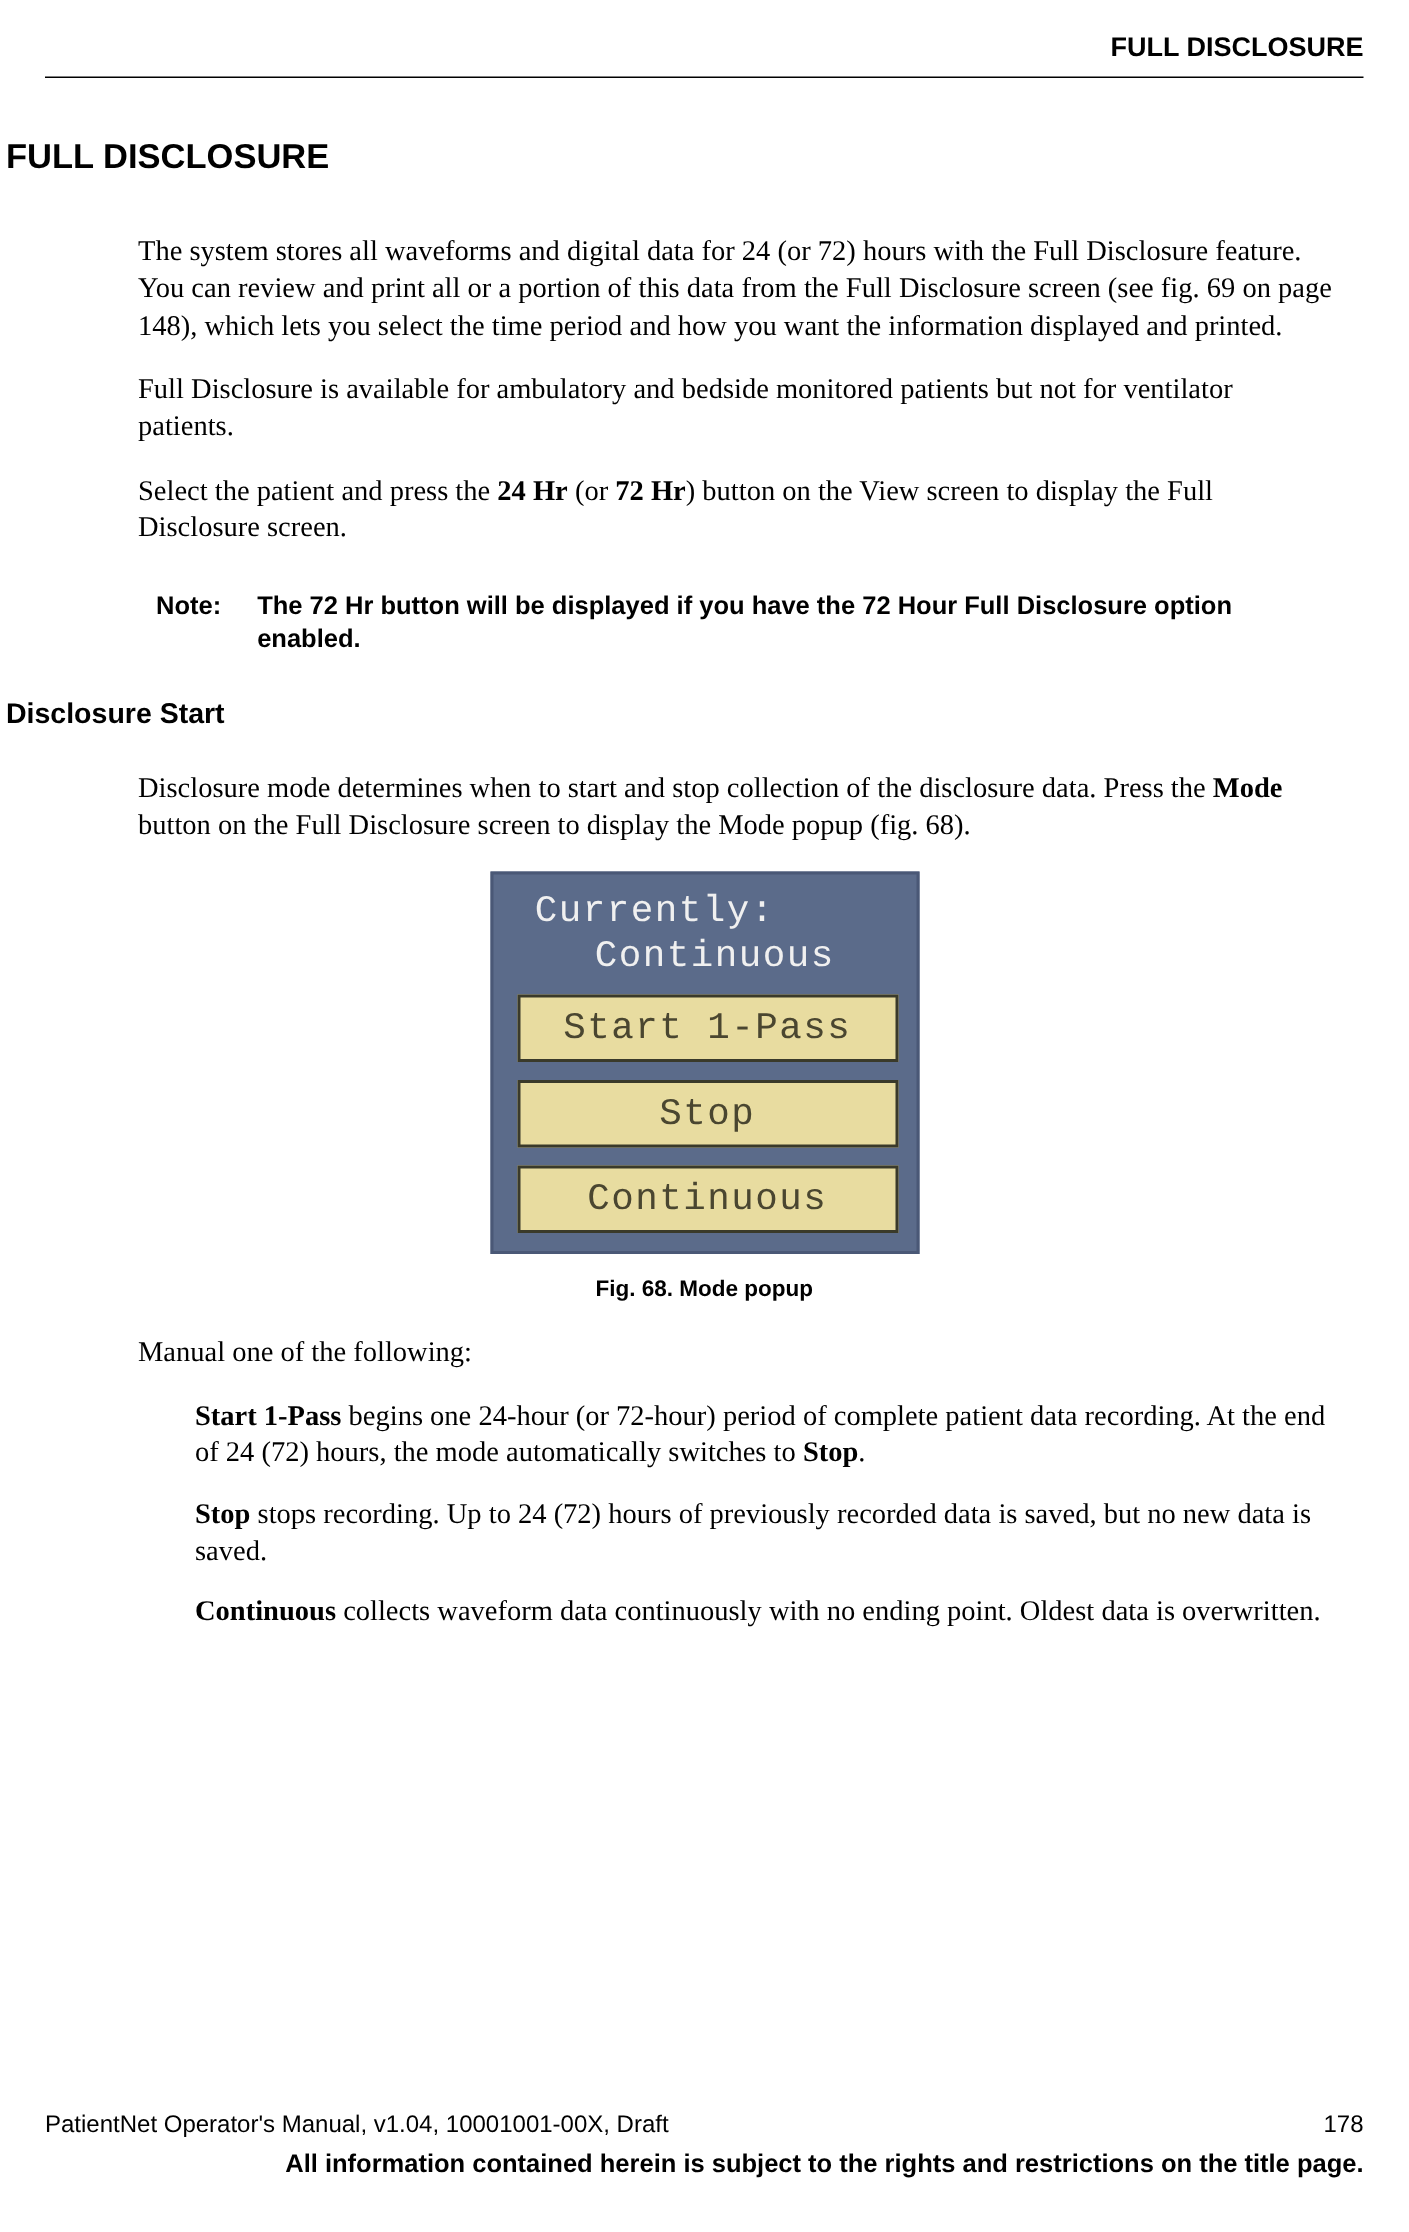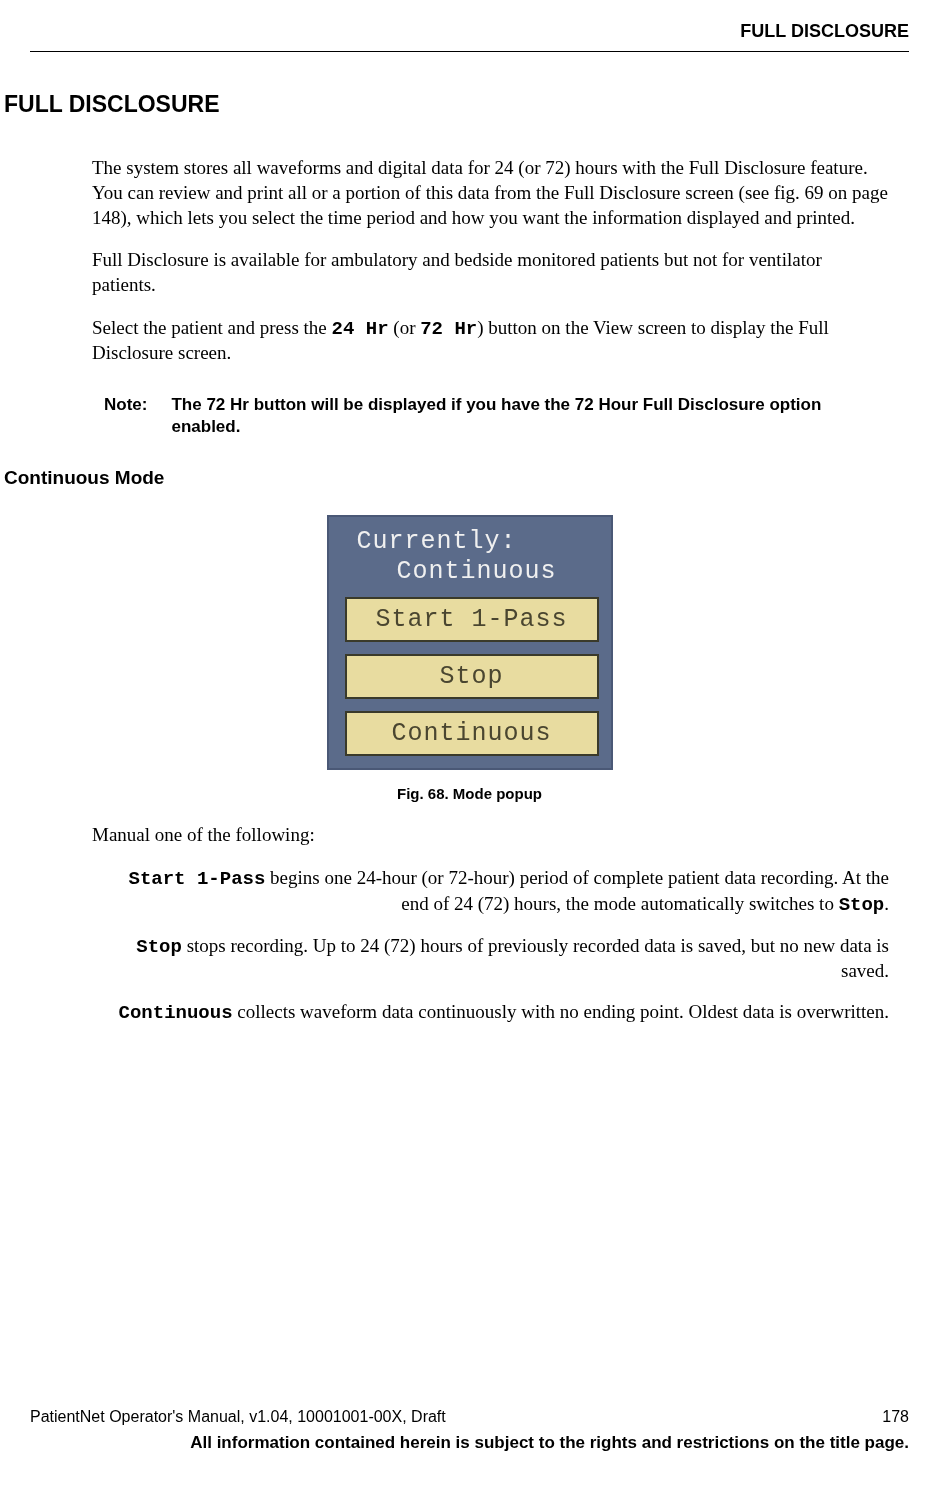--- a/index.html
+++ b/index.html
@@ -32,21 +32,21 @@
       margin-bottom: 36px;
       margin-left: -26px;
     }
     .body-text {
       margin-left: 62px;
       margin-right: 20px;
     }
     .para {
       margin-bottom: 18px;
     }
-    .bold { font-weight: bold; font-family: Liberation Mono, monospace; }
+    .bold { font-weight: bold; }
     .note-block {
       display: flex;
       margin-left: 62px;
       margin-right: 20px;
       margin-top: 28px;
       margin-bottom: 28px;
       font-family: Arial, Helvetica, sans-serif;
       font-size: 17px;
       font-weight: bold;
     }
@@ -109,23 +109,22 @@
     }
     .mode-btn:last-child { margin-bottom: 0; }
     .figure-caption {
       font-family: Arial, Helvetica, sans-serif;
       font-weight: bold;
       font-size: 15px;
       margin-top: 14px;
       margin-bottom: 20px;
     }
     .indent-list {
-      margin-left: 75px;
+      margin-left: 100px;
       margin-right: 20px;
-      text-align: right;
     }
     .indent-list .para {
       margin-bottom: 16px;
     }
     .footer {
       position: absolute;
       bottom: 34px;
       left: 30px;
       right: 30px;
       font-family: Arial, Helvetica, sans-serif;
@@ -157,22 +156,27 @@
     <p class="para">
       <span>Select the patient and press the </span><span class="bold">24 Hr</span><span> (or </span><span class="bold">72 Hr</span><span>) button on the View screen to display the Full Disclosure screen.</span>
     </p>
   </div>
 
   <div class="note-block">
     <div class="note-label">Note:</div>
     <div class="note-text">The 72 Hr button will be displayed if you have the 72 Hour Full Disclosure option enabled.</div>
   </div>
 
-  <h2 class="subsection-title">Continuous Mode</h2>
-
+  <h2 class="subsection-title">Disclosure Start</h2>
+
+  <div class="body-text">
+    <p class="para">
+      <span>Disclosure mode determines when to start and stop collection of the disclosure data. Press the </span><span class="bold">Mode</span><span> button on the Full Disclosure screen to display the Mode popup (fig. 68).</span>
+    </p>
+  </div>
 
   <div class="figure-wrap">
     <div class="mode-popup">
       <div class="mode-header">
         <span>Currently:</span>
         <span class="line2">Continuous</span>
       </div>
       <button class="mode-btn">Start 1-Pass</button>
       <button class="mode-btn">Stop</button>
       <button class="mode-btn">Continuous</button>

